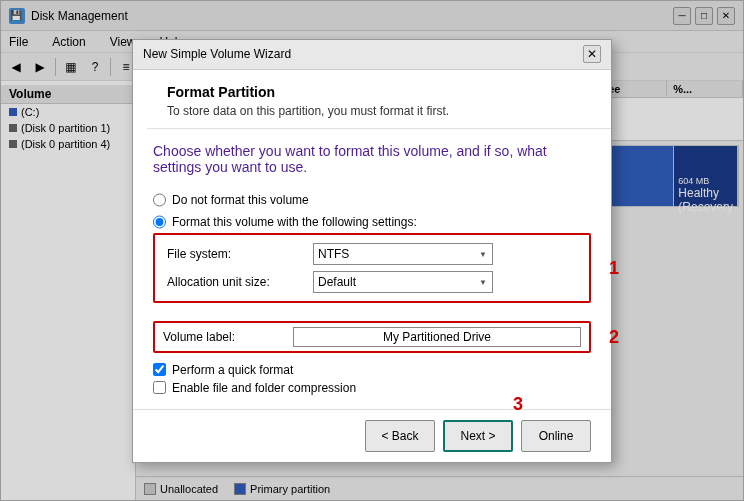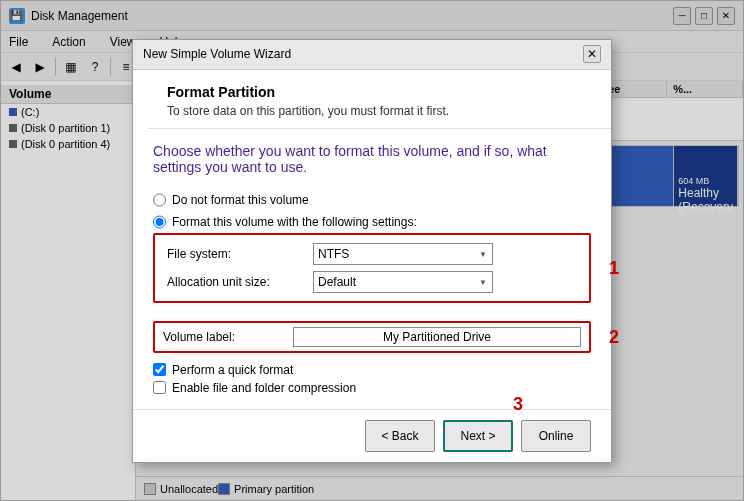--- a/index.html
+++ b/index.html
@@ -241,20 +241,21 @@
     }
 
     
     .status-bar {
       height: 24px;
       background: #f0f0f0;
       border-top: 1px solid #ccc;
       display: flex;
       align-items: center;
       padding: 0 8px;
+      gap: 16px;
       font-size: 11px;
     }
     .status-legend {
       display: flex;
       align-items: center;
       gap: 4px;
     }
     .legend-box {
       width: 12px;
       height: 12px;

